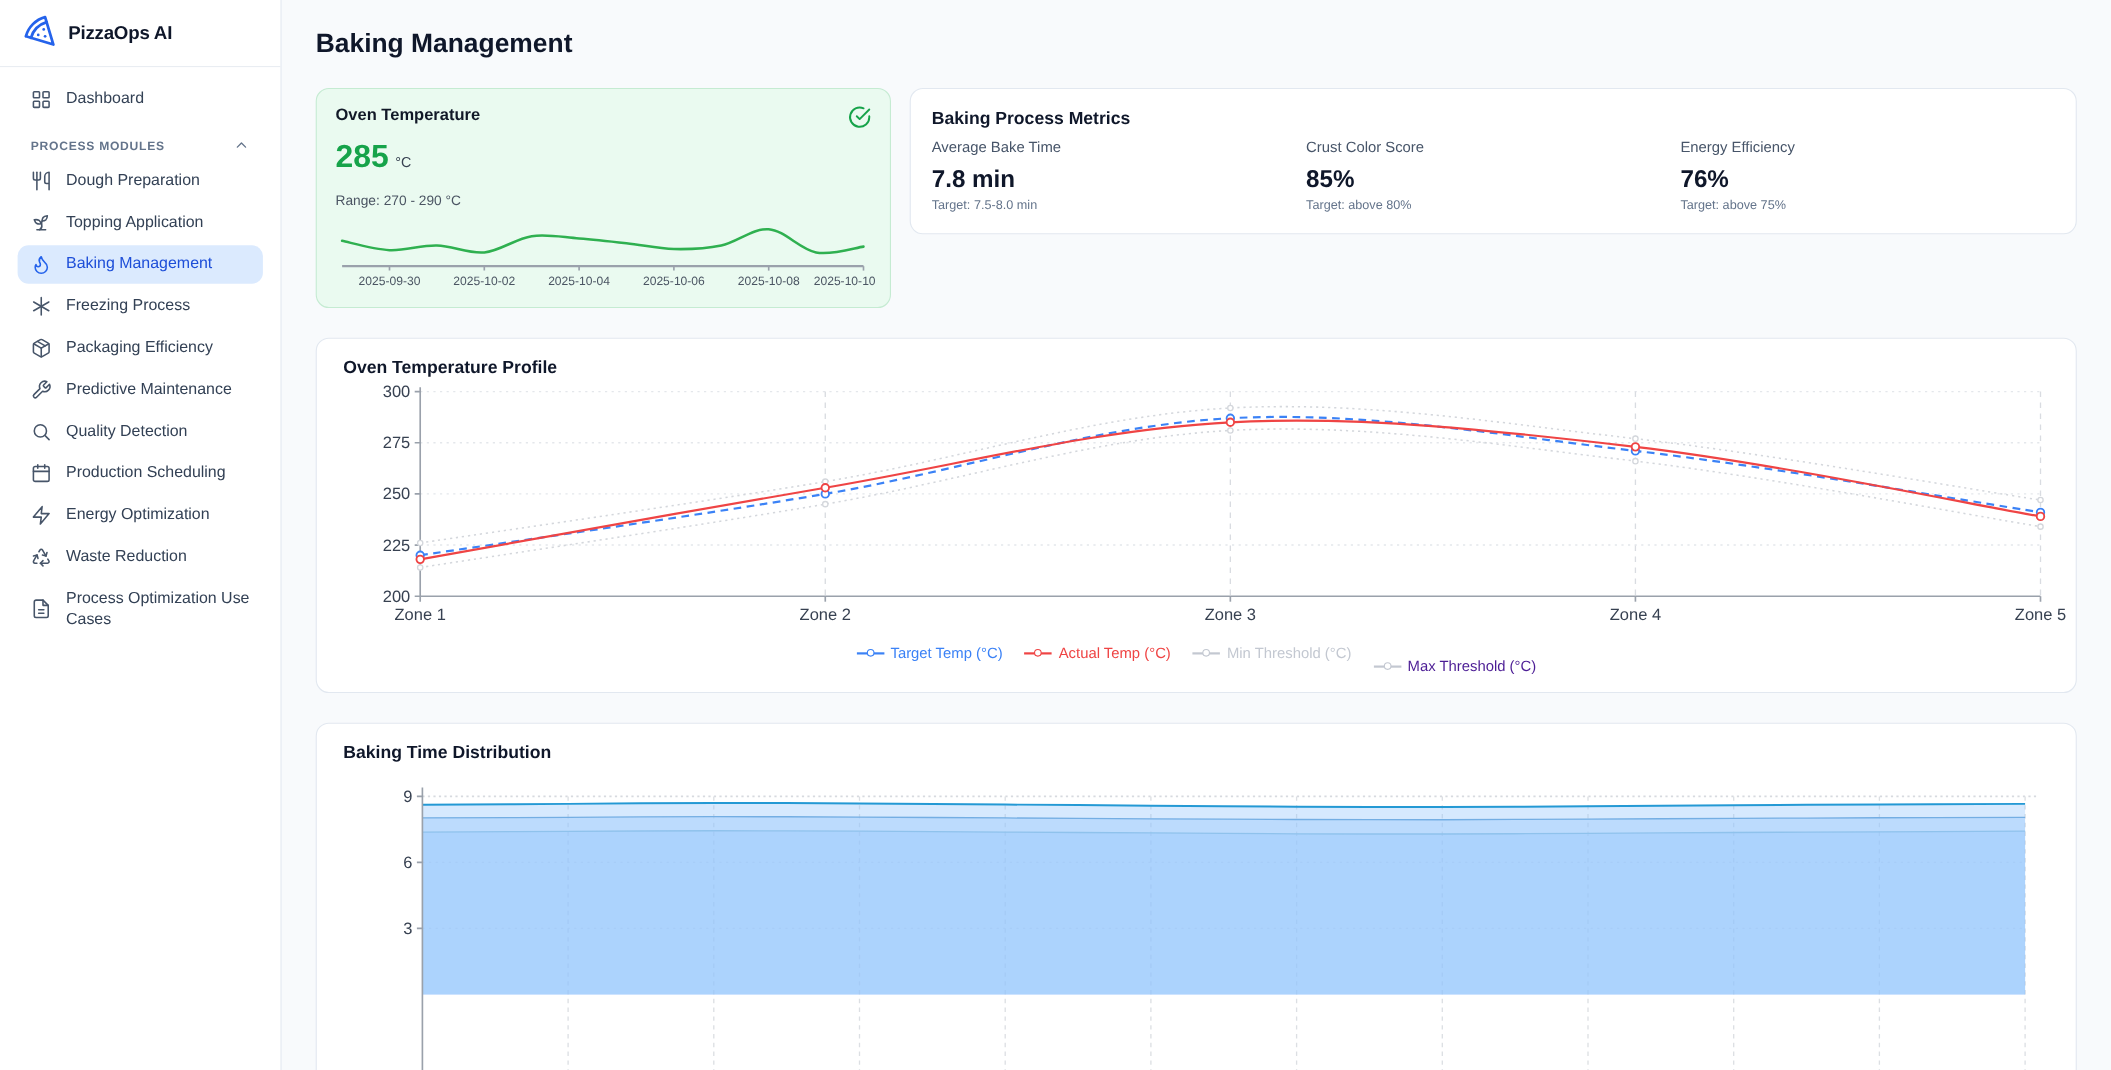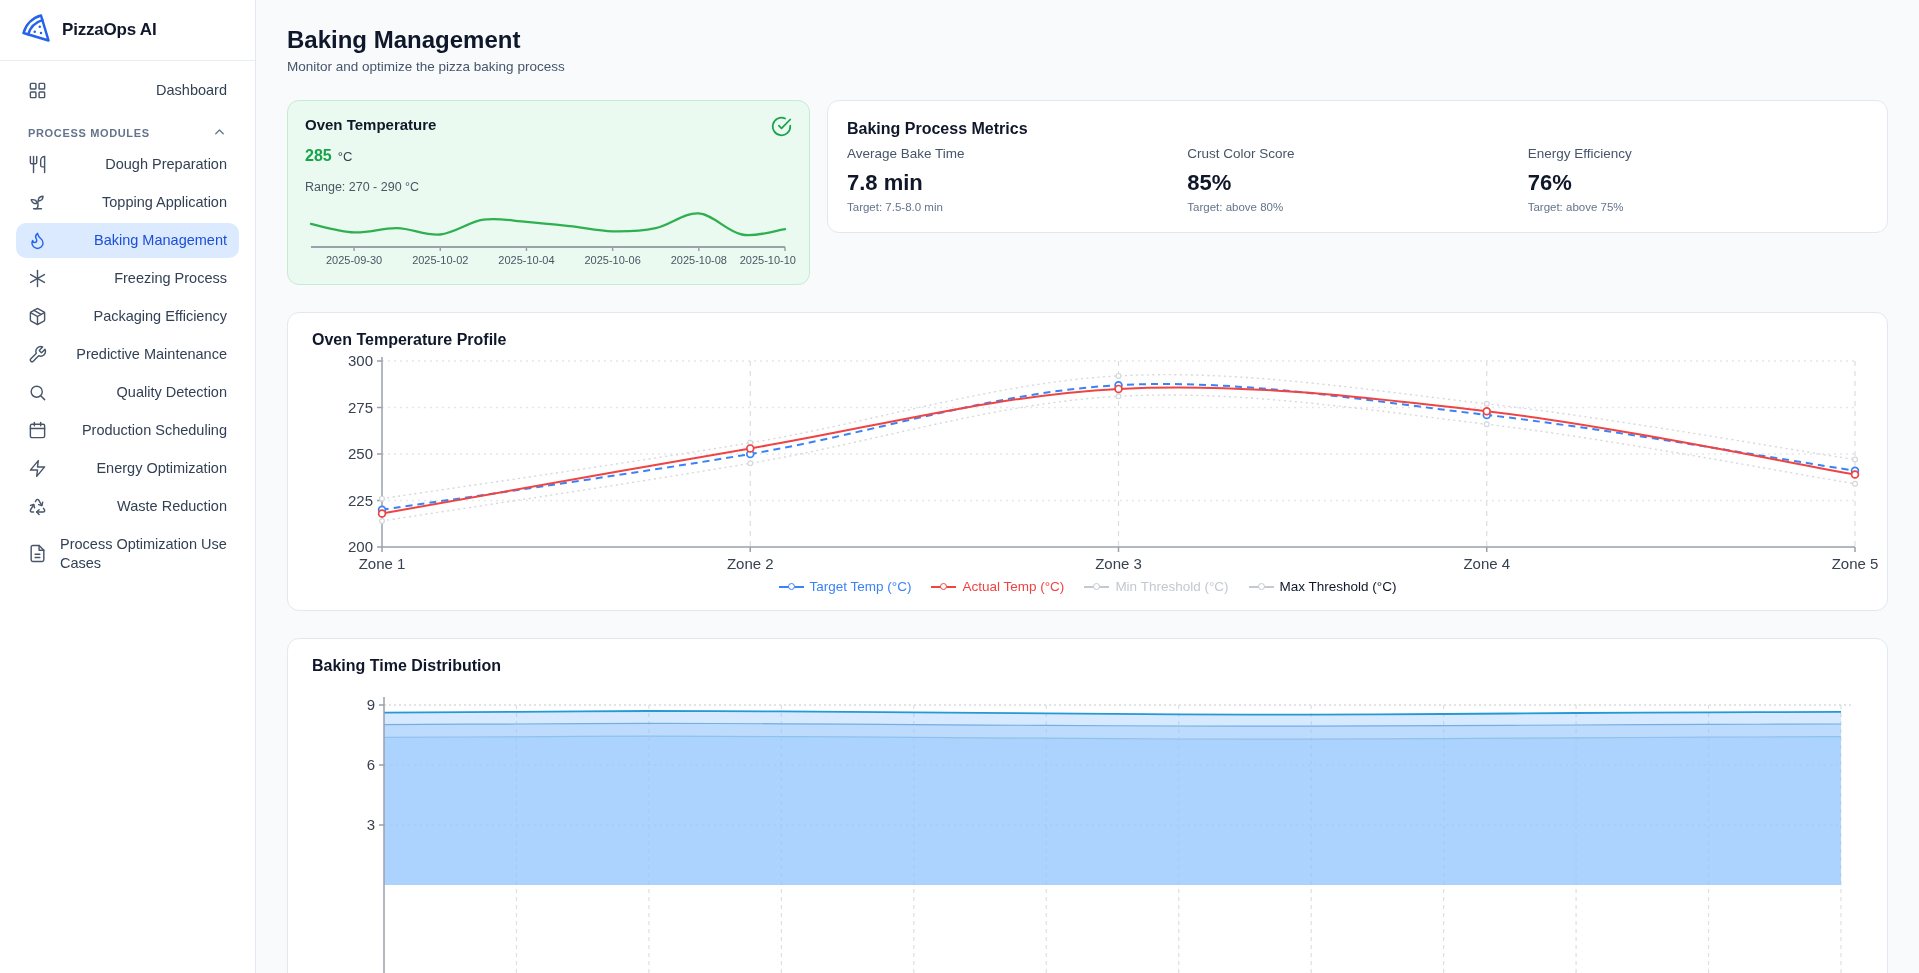--- a/index.html
+++ b/index.html
@@ -5,41 +5,41 @@
   * { margin:0; padding:0; box-sizing:border-box; }
   html,body { width:1919px; height:973px; overflow:hidden; }
   body { font-family:"Liberation Sans", sans-serif; background:#f8fafc; color:#0f172a; display:flex; }
   svg text { font-family:"Liberation Sans", sans-serif; }
 
   
   .sidebar { width:256px; flex:0 0 256px; background:#ffffff; border-right:1px solid #e2e8f0; display:flex; flex-direction:column; }
   .logo-row { height:61px; display:flex; align-items:center; gap:11px; padding:0 21px; border-bottom:1px solid #e9edf2; }
   .logo-title { font-size:17px; font-weight:800; color:#0f172a; letter-spacing:-0.2px; }
   .nav { padding:12px 16px 20px; overflow:hidden; }
-  .nav-item { display:flex; align-items:center; gap:13px; padding:8px 12px; border-radius:10px; color:#334155; font-size:14.5px; font-weight:500; line-height:1.3; cursor:pointer; margin-bottom:3px;justify-content:space-between; }
+  .nav-item { display:flex; align-items:center; gap:13px; padding:8px 12px; border-radius:10px; color:#334155; font-size:14.5px; font-weight:500; line-height:1.3; cursor:pointer; margin-bottom:3px; }
   .nav-item .nav-ic { flex:0 0 auto; color:#475569; display:flex; }
   .nav-item.active { background:#dbeafe; color:#1d4ed8; }
   .nav-item.active .nav-ic { color:#2563eb; }
   .nav-section { display:flex; align-items:center; justify-content:space-between; padding:14px 12px 7px; color:#64748b; }
   .nav-section .sec-label { font-size:11px; font-weight:700; letter-spacing:0.06em; }
   .nav-section .chev { color:#64748b; cursor:pointer; display:flex; }
 
   
   .main { flex:1 1 auto; padding:26px 31px 0; overflow:hidden; }
   .page-title { font-size:24px; font-weight:800; color:#0f172a; }
   .page-subtitle { font-size:13.5px; color:#475569; margin-top:5px; }
 
   .row1 { display:flex; gap:17px; margin-top:26px; align-items:flex-start; }
   .card { background:#ffffff; border:1px solid #e2e8f0; border-radius:12px; }
 
   .oven-card { width:523px; flex:0 0 523px; background:#eafaf0; border:1px solid #c5ebd2; border-radius:12px; padding:15px 17px 10px; }
   .oven-head { display:flex; align-items:flex-start; justify-content:space-between; }
   .oven-title { font-size:15px; font-weight:700; color:#111827; }
   .oven-value-row { margin-top:10px; display:flex; align-items:baseline; gap:6px; }
-  .oven-value { font-size:16px; font-weight:800; color:#16a34a; }
+  .oven-value { font-size:29px; font-weight:800; color:#16a34a; }
   .oven-unit { font-size:13px; color:#374151; }
   .oven-range { font-size:12.5px; color:#4b5563; margin-top:15px; }
   .oven-spark { margin-top:8px; }
 
   .metrics-card { flex:1 1 auto; padding:19px 19px; }
   .metrics-title { font-size:16px; font-weight:700; color:#0f172a; }
   .metrics-grid { display:grid; grid-template-columns:repeat(3,1fr); margin-top:8px; }
   .metric-label { font-size:13.5px; color:#475569; }
   .metric-value { font-size:22px; font-weight:800; color:#0f172a; margin-top:9px; }
   .metric-target { font-size:11.5px; color:#64748b; margin-top:5px; }
@@ -196,21 +196,20 @@
             <path d="M9 17h6"></path>
           </svg>
         </span>
         <span class="nav-label">Process Optimization Use Cases</span>
       </div>
     </nav>
 </aside>
 
 <main class="main">
   <h1 class="page-title">Baking Management</h1>
-  <div class="page-subtitle">Monitor and optimize the pizza baking process</div>
 
   <div class="row1">
     <section class="oven-card">
       <div class="oven-head">
         <div class="oven-title">Oven Temperature</div>
         <span id="check-icon-slot" style="color:#16a34a;display:flex;">
             <svg width="21" height="21" viewBox="0 0 24 24" fill="none" stroke="currentColor" stroke-width="2" stroke-linecap="round" stroke-linejoin="round">
               <path d="M22 11.08V12a10 10 0 1 1-5.93-9.14"></path>
               <polyline points="22 4 12 14.01 9 11.01"></polyline>
             </svg>
@@ -338,21 +337,21 @@
           </span>
           <span>Actual Temp (°C)</span>
         </span>
         <span class="legend-item" style="color: rgb(195, 200, 209);">
           <span class="legend-marker">
             <span class="lm-line" style="background:#c3c8d1"></span>
             <span class="lm-dot" style="border-color:#c3c8d1"></span>
           </span>
           <span>Min Threshold (°C)</span>
         </span>
-        <span class="legend-item" style="color: #0f172a;">
+        <span class="legend-item" style="color: #4c1d95; margin-top: 24px;">
           <span class="legend-marker">
             <span class="lm-line" style="background:#c3c8d1"></span>
             <span class="lm-dot" style="border-color:#c3c8d1"></span>
           </span>
           <span>Max Threshold (°C)</span>
         </span>
       </div>
   </section>
 
   <section class="card dist-card">

